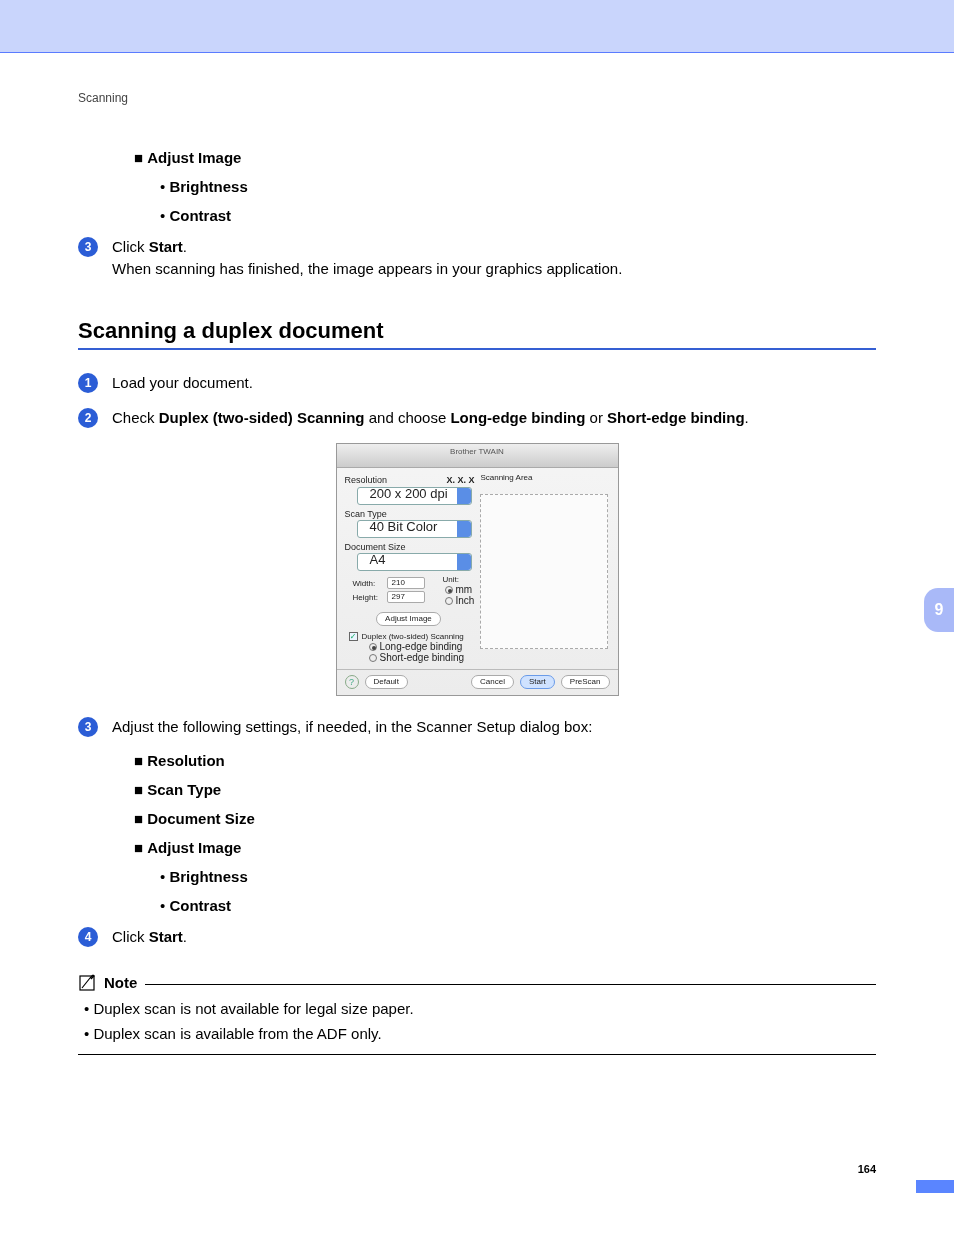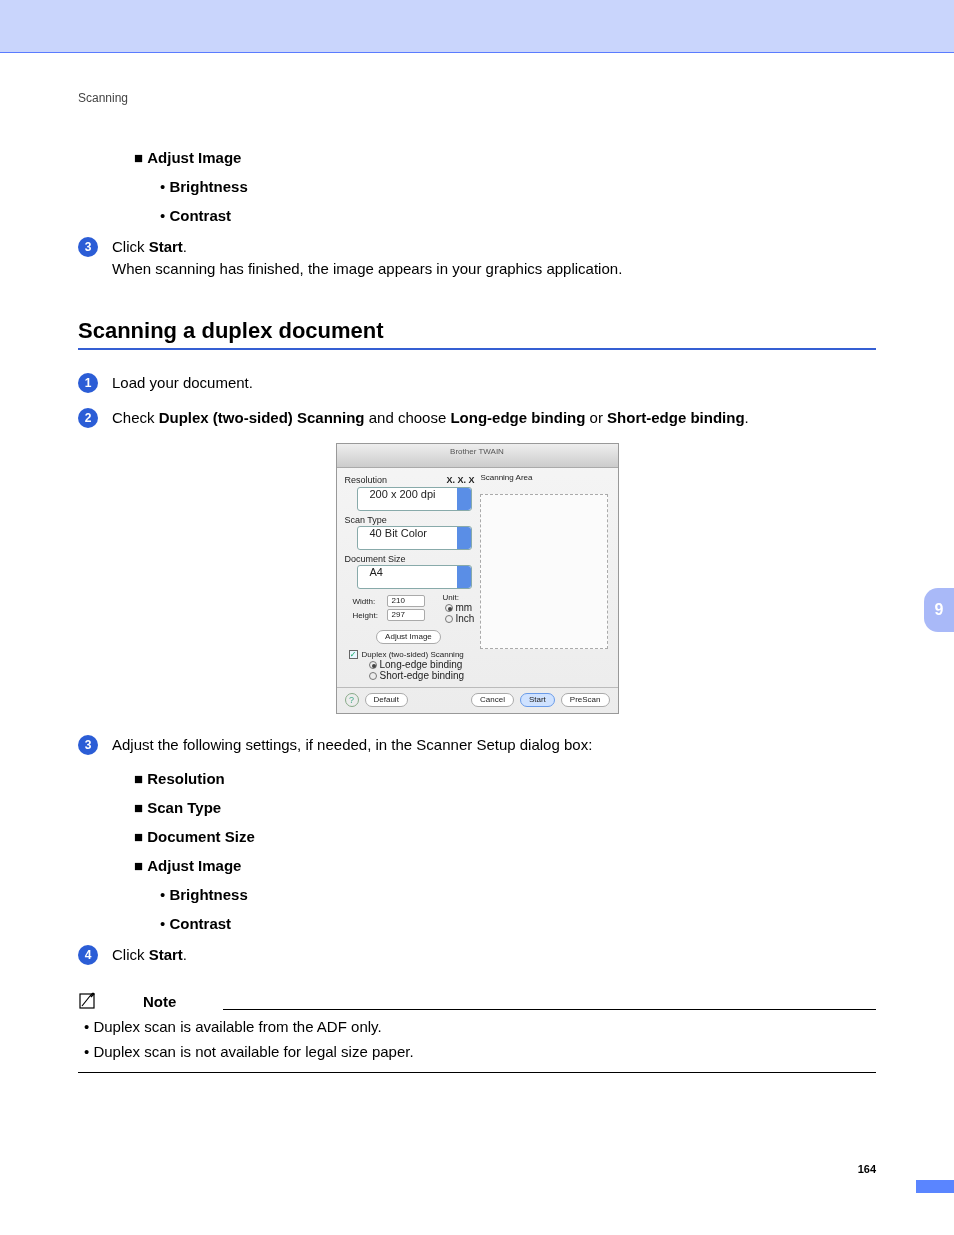--- a/index.html
+++ b/index.html
@@ -60,24 +60,24 @@
   .dialog-title {
     height: 24px; background: linear-gradient(#eee,#ccc);
     border-bottom: 1px solid #aaa;
     text-align: center; font-size: 8px; line-height: 16px; color: #555;
   }
   .dialog-body { display: flex; padding: 5px 6px 2px 6px; }
   .dialog-left { flex: 1; padding-right: 6px; }
   .dialog-right { width: 134px; }
   .lbl { margin: 2px 0 1px 2px; }
   .dropdown {
-    height: 24px; background: #fff; border: 1px solid #8aa;
+    height: 18px; background: #fff; border: 1px solid #8aa;
     border-radius: 3px; position: relative;
     padding-left: 12px; line-height: 12px; margin: 1px 2px 4px 14px;
-    font-size: 11px;
+    font-size: 13px;
   }
   .dropdown::after {
     content: ""; position: absolute; right: 0; top: 0;
     width: 14px; height: 100%;
     background: #5a8ee6; border-radius: 0 3px 3px 0;
   }
   .dimrow { display: flex; align-items: center; margin: 2px 0 0 10px; font-size: 8px; }
   .dimrow .dl { width: 34px; }
   .dimbox {
     width: 38px; height: 12px; border: 1px solid #aaa; background: #fff;
@@ -106,24 +106,23 @@
     display: flex; align-items: center;
   }
   .help-q {
     width: 14px; height: 14px; border: 1px solid #8a8;
     border-radius: 50%; color: #4a8; font-size: 9px;
     display: inline-flex; align-items: center; justify-content: center; margin-right: 6px;
   }
   .spacer { flex: 1; }
   
   .note-head {
-    display: flex; align-items: flex-end;
+    display: flex; align-items: center;
     font-weight: bold; font-size: 15px;
     margin-top: 26px;
-    gap: 39px;
   }
   .note-head svg { margin-right: 6px; }
   .note-line { flex: 1; border-bottom: 1px solid #000; height: 1px; margin-left: 8px; margin-top: 4px;}
   .note-list { margin: 8px 0 0 6px; }
   .note-list li { list-style: none; margin-bottom: 8px; }
   .note-list li::before { content: "•  "; }
   .note-end-rule { border-top: 1px solid #000; margin-top: 12px; }
   
   .chapter-tab {
     position: absolute; right: 0; top: 588px;
@@ -269,20 +268,20 @@
 
   <div class="note-head">
     <svg width="20" height="18" viewBox="0 0 20 18">
       <rect x="2" y="2" width="14" height="14" fill="none" stroke="#000" stroke-width="1.2"></rect>
       <path d="M4 14 L12 4 M12 4 L15 1 M15 1 L16 2 L13 5" fill="none" stroke="#000" stroke-width="1.2"></path>
     </svg>
     <span>Note</span>
     <span class="note-line"></span>
   </div>
   <ul class="note-list">
+    <li>Duplex scan is not available for legal size paper.</li>
     <li>Duplex scan is available from the ADF only.</li>
-    <li>Duplex scan is not available for legal size paper.</li>
   </ul>
   <div class="note-end-rule"></div>
 </div>
 
 <div class="page-number">164</div>
 <div class="page-number-accent"></div>
 
 </body></html>

